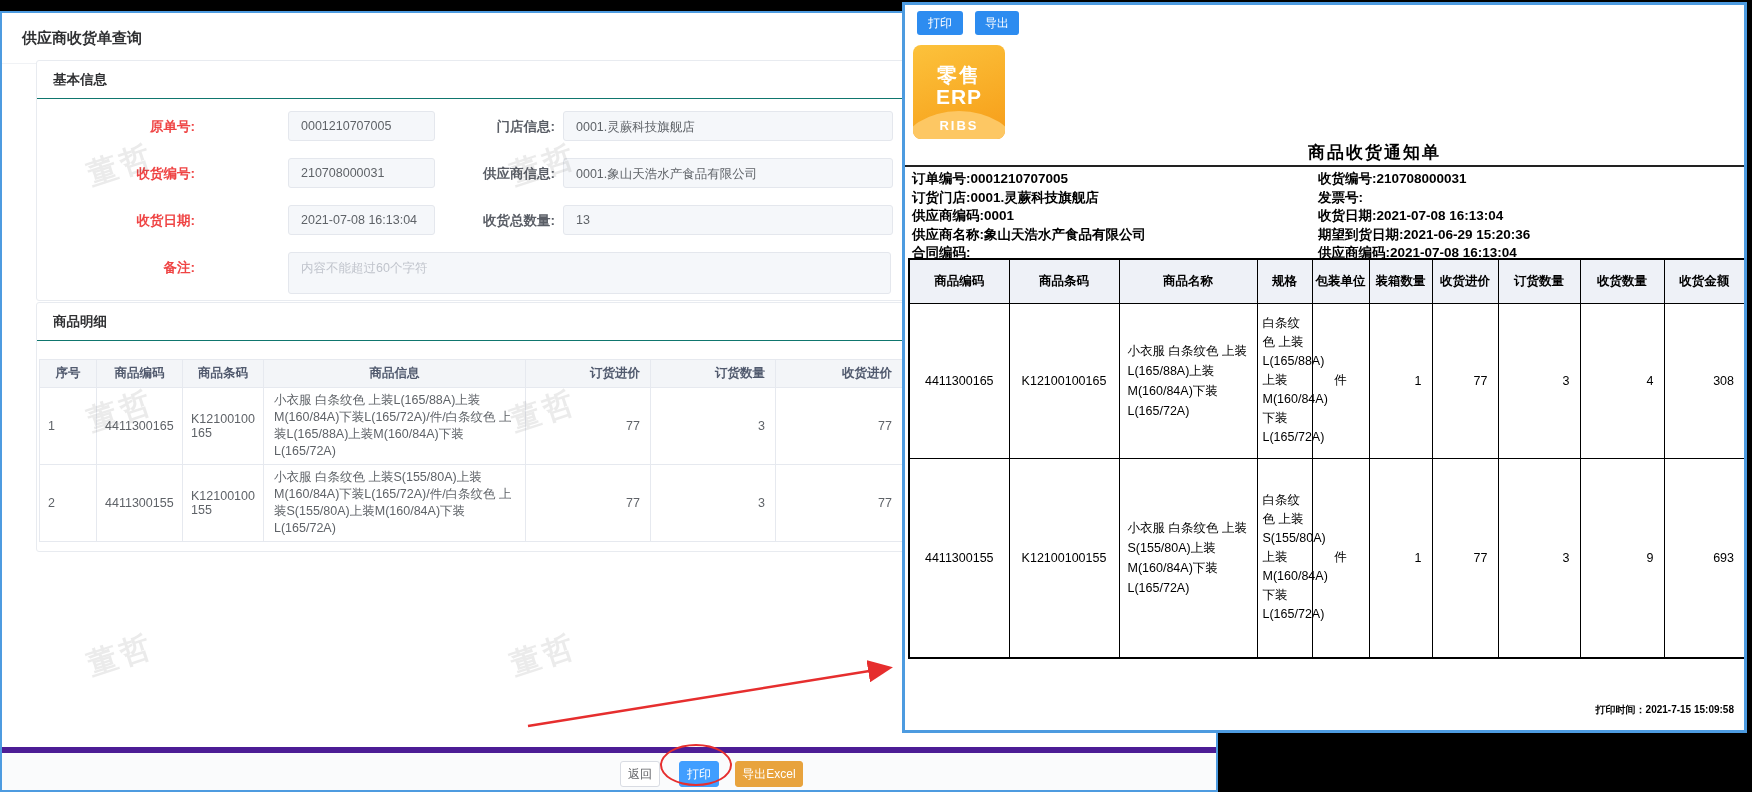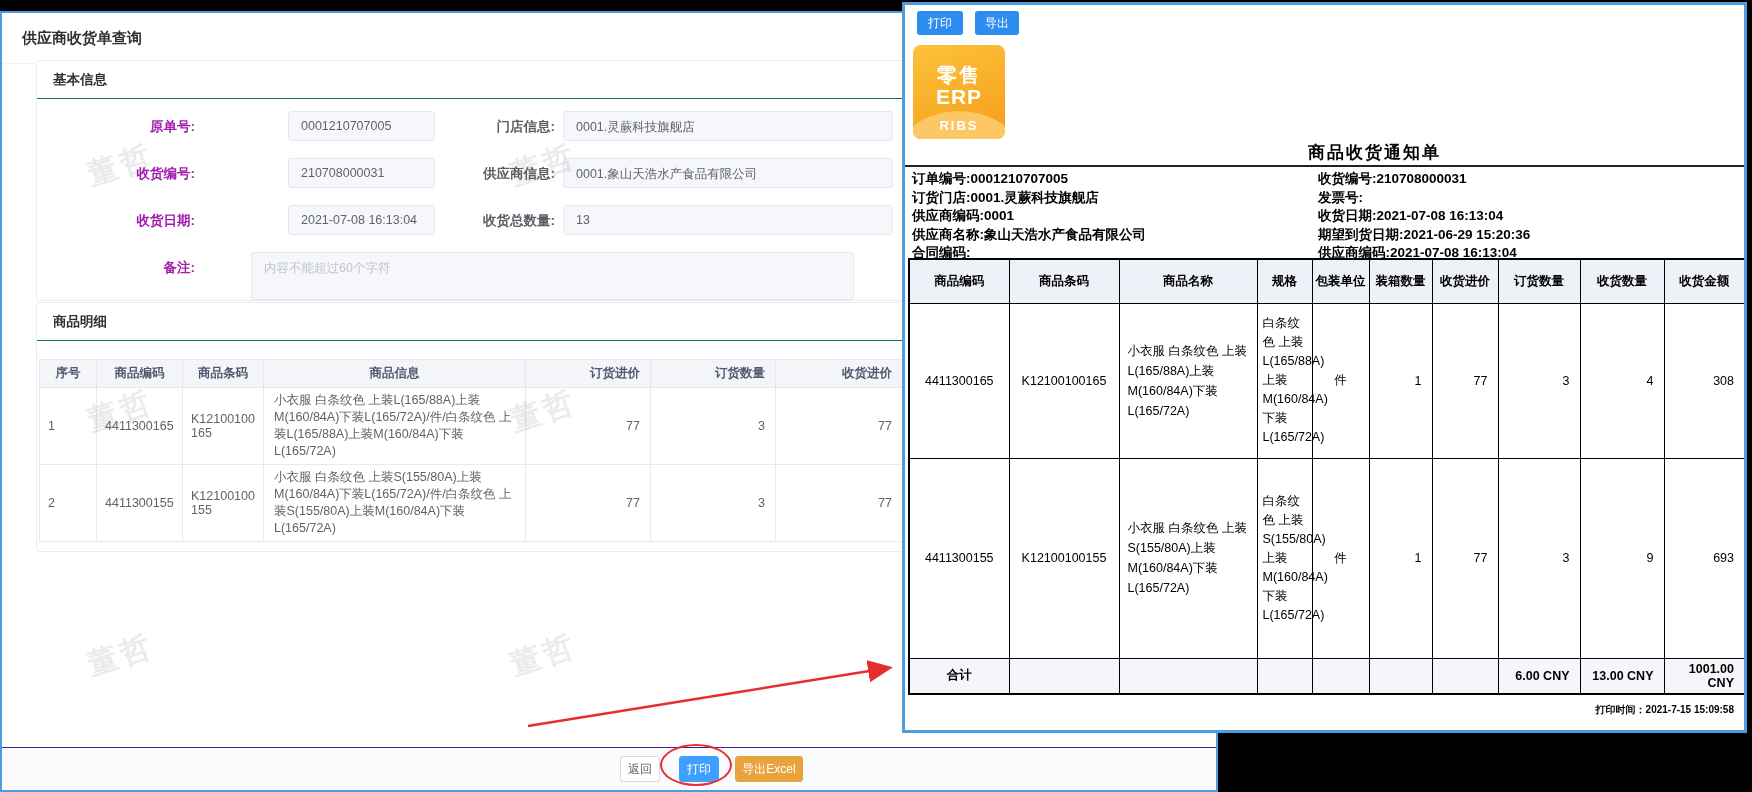--- a/index.html
+++ b/index.html
@@ -12,39 +12,39 @@
   .app-title { position:absolute; left:20px; top:16px; font-size:15px; font-weight:700; color:#303133; }
   .title-divider { position:absolute; left:0; top:50px; width:100%; border-top:1px solid #f0f2f5; }
 
   .sec-box { position:absolute; left:34px; width:1150px; border:1px solid #e8ebf0; border-radius:3px; background:#fff; }
   .sec-basic { top:47px; height:241px; }
   .sec-detail { top:289px; height:250px; }
   .sec-head { padding:10px 16px 9px; font-size:13.5px; font-weight:700; color:#303133; border-bottom:1px solid #0f766e; }
 
   .form { padding:12px 0 0 0; }
   .frow { display:flex; align-items:flex-start; margin-bottom:17px; }
-  .lb1 { width:158px; text-align:right; font-size:13.5px; font-weight:700; color:#a21caf; padding-top:7px; }
+  .lb1 { width:158px; text-align:right; font-size:13.5px; font-weight:700; color:#ef4444; padding-top:7px; }
   .lb2 { width:120px; text-align:right; font-size:13.5px; font-weight:700; color:#5a5e66; padding-top:7px; }
   .inp { background:#f5f7fa; border:1px solid #e4e7ed; border-radius:3px; height:30px;
          padding:7px 12px 0; font-size:12.5px; color:#5f6368; white-space:nowrap; overflow:hidden; }
   .i1 { margin-left:93px; width:147px; }
   .i2 { margin-left:8px;  width:330px; }
-  .ta { margin-left:56px; width:603px; height:48px; }
+  .ta { margin-left:93px; width:603px; height:42px; }
   .placeholder { color:#c0c4cc; }
 
   table.grid { border-collapse:collapse; table-layout:fixed; }
   .ltable { margin:18px 0 0 2px; width:1093px; }
   .ltable th, .ltable td { border:1px solid #e6e9ef; font-size:12.5px; color:#515a6e; vertical-align:middle; }
   .ltable th { background:#f3f5f8; font-weight:700; height:28px; text-align:center; }
   .ltable th.num, .ltable td.num { text-align:right; padding-right:10px; }
   .ltable td { height:72px; padding:4px 8px; color:#5f6368; }
   .ltable td.info { line-height:17px; padding:4px 10px; }
 
   .footer-bar { position:absolute; left:0; bottom:0; width:100%; height:43px;
-                background:#fafbfc; border-top:1px solid #4c1d95; }
+                background:#fafbfc; border-top:6px solid #4c1d95; }
   .btn { display:inline-block; border-radius:3px; font-size:12px; height:26px; line-height:24px;
          text-align:center; cursor:pointer; }
   .btn-back   { position:absolute; left:618px; top:8px; width:40px; background:#fff; border:1px solid #d9dce3; color:#606266; }
   .btn-print  { position:absolute; left:677px; top:8px; width:40px; background:#409eff; border:1px solid #409eff; color:#fff; }
   .btn-excel  { position:absolute; left:733px; top:8px; width:68px; background:#e8a33d; border:1px solid #e8a33d; color:#fff; }
 
   .wm { position:absolute; font-size:30px; color:rgba(90,90,90,0.12); letter-spacing:4px;
         transform:rotate(-18deg); pointer-events:none; z-index:5; font-weight:700; }
 
   
@@ -258,32 +258,20 @@
       <td>K12100100155</td>
       <td class="name">小衣服 白条纹色 上装S(155/80A)上装M(160/84A)下装L(165/72A)</td>
       <td class="spec">白条纹色 上装S(155/80A)上装M(160/84A)下装L(165/72A)</td>
       <td>件</td>
       <td class="num">1</td>
       <td class="num">77</td>
       <td class="num">3</td>
       <td class="num">9</td>
       <td class="num">693</td>
     </tr>
-    <tr class="tot">
-      <td>合计</td>
-      <td></td>
-      <td></td>
-      <td></td>
-      <td></td>
-      <td></td>
-      <td></td>
-      <td class="num">6.00 CNY</td>
-      <td class="num">13.00 CNY</td>
-      <td class="num">1001.00 CNY</td>
-    </tr>
   </tbody>
     </table>
 
   <div class="print-time"><b>打印时间：</b><span>2021-7-15 15:09:58</span></div>
 </div>
 
 <div class="red-ellipse"></div>
 <svg class="arrow-svg" width="1752" height="792">
   <defs>
     <marker id="ah" markerWidth="10" markerHeight="9" refX="8" refY="4.5" orient="auto">

